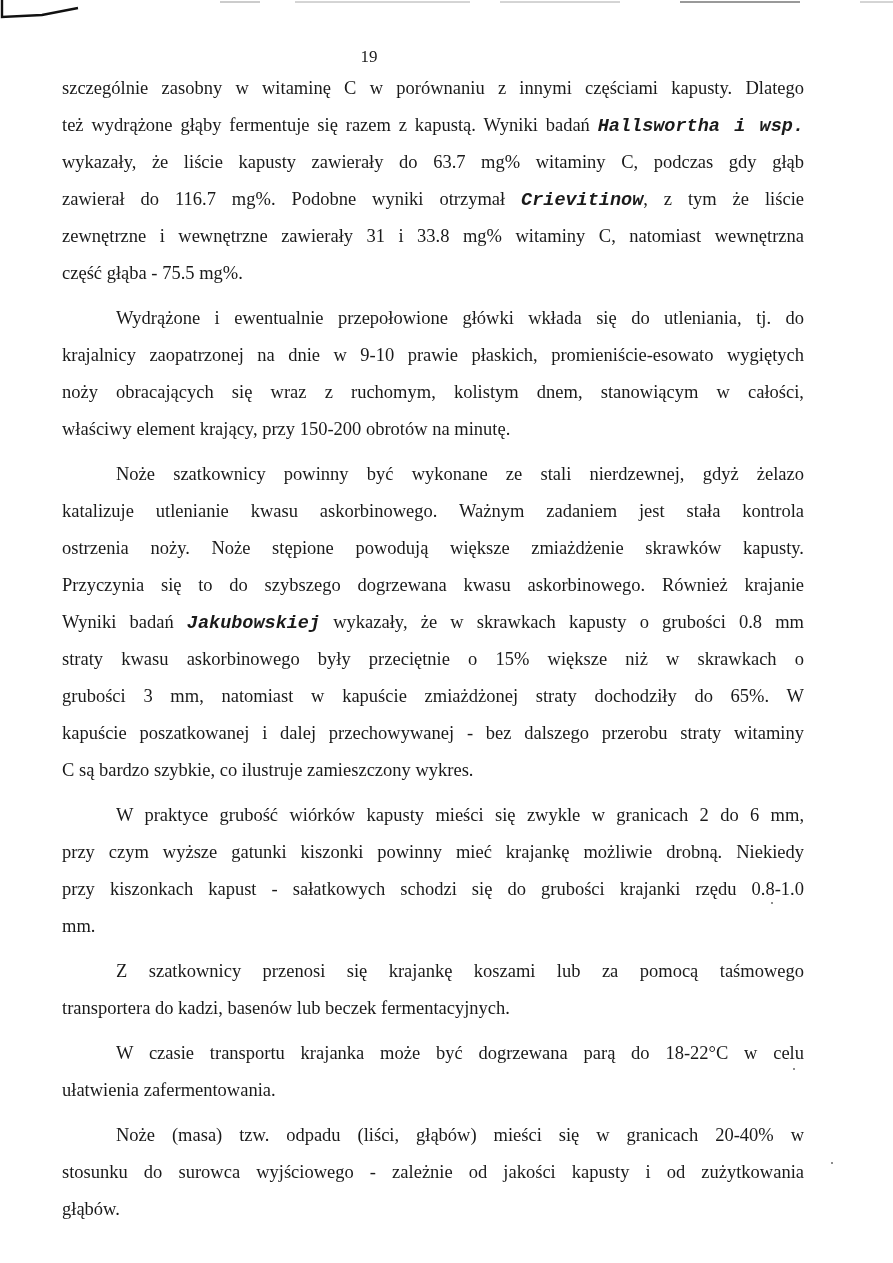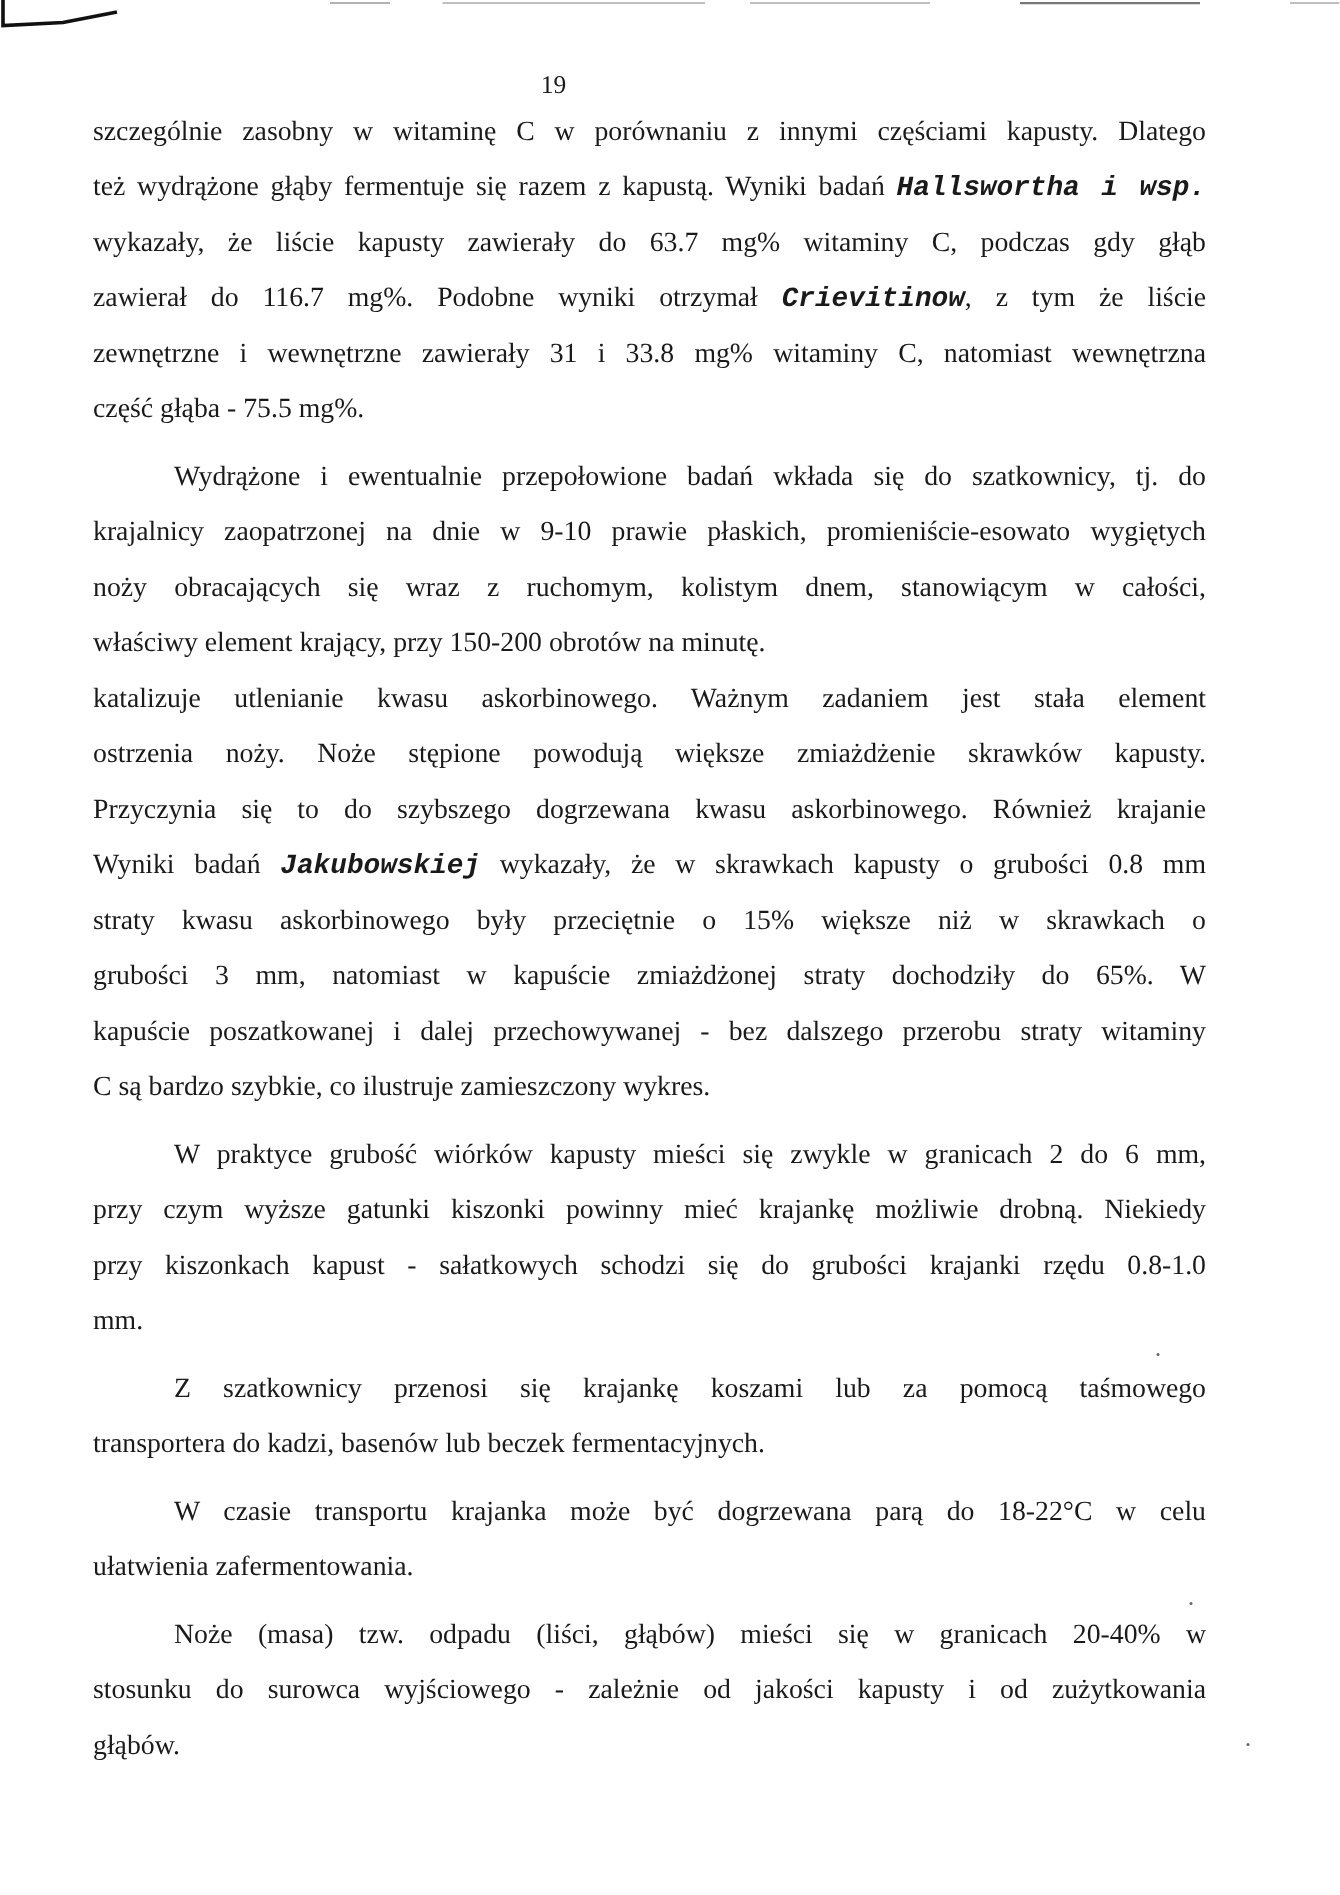--- a/index.html
+++ b/index.html
@@ -37,27 +37,28 @@
 <div class="body-text" id="body-text">
     <div>
       <div class="line"><span>szczególnie zasobny w witaminę C w porównaniu z innymi częściami kapusty. Dlatego</span></div>
       <div class="line"><span>też wydrążone głąby fermentuje się razem z kapustą. Wyniki badań </span><span class="bi">Hallswortha i wsp.</span></div>
       <div class="line"><span>wykazały, że liście kapusty zawierały do 63.7 mg% witaminy C, podczas gdy głąb</span></div>
       <div class="line"><span>zawierał do 116.7 mg%. Podobne wyniki otrzymał </span><span class="bi">Crievitinow</span><span>, z tym że liście</span></div>
       <div class="line"><span>zewnętrzne i wewnętrzne zawierały 31 i 33.8 mg% witaminy C, natomiast wewnętrzna</span></div>
       <div class="line last"><span>część głąba - 75.5 mg%.</span></div>
     </div>
     <div>
-      <div class="line indent gap"><span>Wydrążone i ewentualnie przepołowione badań wkłada się do szatkownicy, tj. do</span></div>
+      <div class="line indent gap"><span>Wydrążone i ewentualnie przepołowione główki wkłada się do utleniania, tj. do</span></div>
       <div class="line"><span>krajalnicy zaopatrzonej na dnie w 9-10 prawie płaskich, promieniście-esowato wygiętych</span></div>
       <div class="line"><span>noży obracających się wraz z ruchomym, kolistym dnem, stanowiącym w całości,</span></div>
       <div class="line last"><span>właściwy element krający, przy 150-200 obrotów na minutę.</span></div>
     </div>
     <div>
-      <div class="line"><span class="b">katalizuje utlenianie kwasu askorbinowego.</span><span> Ważnym zadaniem jest stała element</span></div>
+      <div class="line indent gap"><span>Noże szatkownicy powinny być wykonane </span><span class="b">ze stali nierdzewnej, gdyż żelazo</span></div>
+      <div class="line"><span class="b">katalizuje utlenianie kwasu askorbinowego.</span><span> Ważnym zadaniem jest stała kontrola</span></div>
       <div class="line"><span>ostrzenia noży. Noże stępione powodują większe zmiażdżenie skrawków kapusty.</span></div>
       <div class="line"><span class="b">Przyczynia się to do szybszego dogrzewana kwasu askorbinowego.</span><span> Również krajanie</span></div>
       <div class="line"><span>Wyniki badań </span><span class="bi">Jakubowskiej</span><span>  wykazały, że w skrawkach kapusty o grubości 0.8 mm</span></div>
       <div class="line"><span>straty kwasu askorbinowego były przeciętnie o 15% większe niż w skrawkach o</span></div>
       <div class="line"><span>grubości 3 mm, </span><span class="b">natomiast w kapuście zmiażdżonej straty dochodziły do 65%.</span><span> W</span></div>
       <div class="line"><span>kapuście poszatkowanej i dalej przechowywanej - bez dalszego przerobu straty witaminy</span></div>
       <div class="line last"><span>C są bardzo szybkie, co ilustruje zamieszczony wykres.</span></div>
     </div>
     <div>
       <div class="line indent gap"><span>W praktyce grubość wiórków kapusty mieści się zwykle w </span><span class="b">granicach 2 do 6 mm,</span></div>

